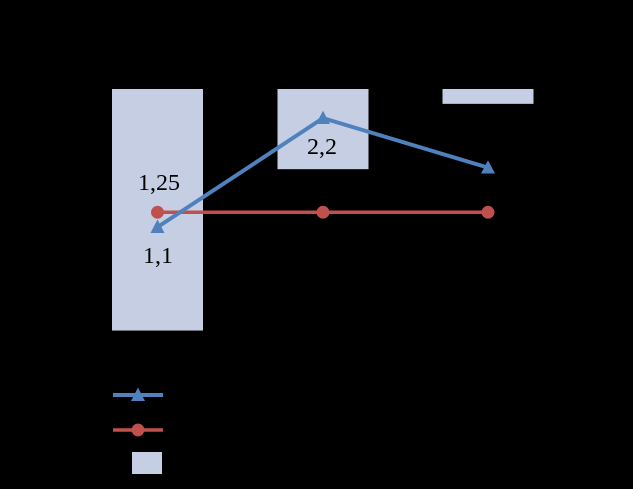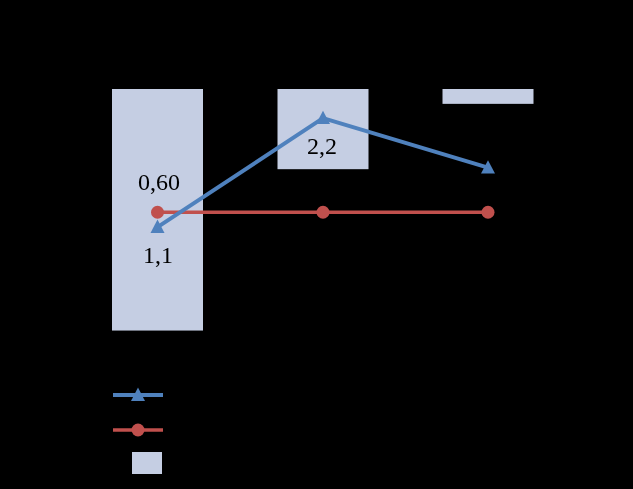--- a/index.html
+++ b/index.html
@@ -39,16 +39,16 @@
       <circle cx="488" cy="212.25" r="6.5" fill="#c0504d"></circle>
       <polygon points="157.5,219.54 150.5,232.98 164.5,232.98" fill="#4f81bd"></polygon>
       <polygon points="323,110.63999999999999 316,124.07999999999998 330,124.07999999999998" fill="#4f81bd"></polygon>
       <polygon points="488,160.14000000000001 481,173.58 495,173.58" fill="#4f81bd"></polygon>
       <line x1="113" y1="395" x2="163" y2="395" stroke="#4f81bd" stroke-width="4"></line>
       <polygon points="138,387.44 131,400.88 145,400.88" fill="#4f81bd"></polygon>
       <line x1="113" y1="430" x2="163" y2="430" stroke="#c0504d" stroke-width="3.5"></line>
       <circle cx="138" cy="430" r="6.5" fill="#c0504d"></circle>
       <rect x="132" y="452" width="30" height="22" fill="#c5cee3"></rect>
     </svg>
-  <div class="dlabel" id="lbl-red1">0,60</div>
+  <div class="dlabel" id="lbl-red1">1,25</div>
   <div class="dlabel" id="lbl-blue2">2,2</div>
   <div class="dlabel" id="lbl-blue1">1,1</div>
 </div>
 
 </body></html>

